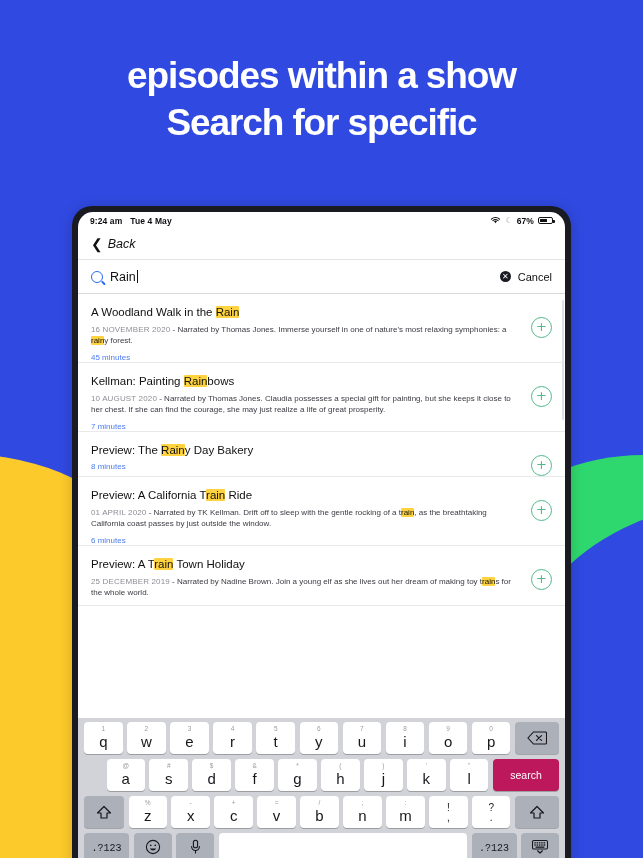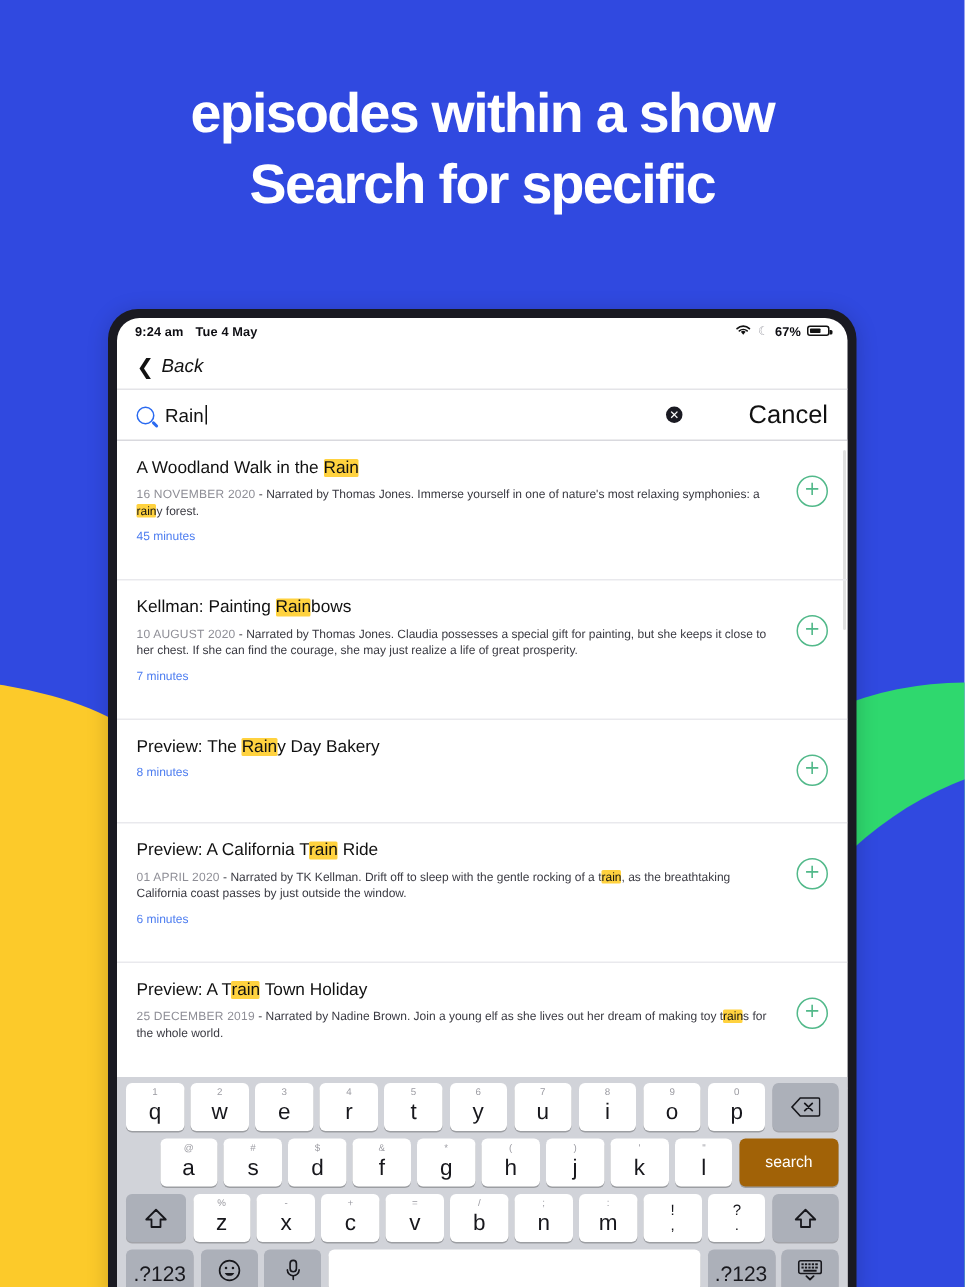--- a/index.html
+++ b/index.html
@@ -99,26 +99,26 @@
   .search-val{font-size:12.5px;color:#111;position:relative;}
   .caret{
     display:inline-block;width:1px;height:13px;background:#111;
     vertical-align:-2px;margin-left:1px;
   }
   .clear-btn{
     margin-left:auto;width:11px;height:11px;border-radius:50%;background:#1a1a22;
     color:#fff;font-size:8px;line-height:11px;text-align:center;cursor:pointer;
     font-family:"DejaVu Sans",sans-serif;
   }
-  .cancel-btn{font-size:17px;color:#111;cursor:pointer;margin-left:37px;}
+  .cancel-btn{font-size:11px;color:#111;cursor:pointer;}
 
   
   .results{flex:1 1 auto;overflow:hidden;position:relative;background:#fff;}
   .result{
-    padding:11px 13px 24px 13px;border-bottom:1px solid #e9e9ed;
+    padding:11px 13px 0 13px;border-bottom:1px solid #e9e9ed;
     display:flex;align-items:flex-start;position:relative;
   }
   .result-main{flex:1 1 auto;padding-right:10px;min-width:0;}
   .r-title{font-size:11.5px;color:#111;margin-bottom:5px;line-height:14px;}
   .r-desc{font-size:8px;color:#3a3a42;line-height:11px;margin-bottom:7px;}
   .r-date{color:#8e8e96;letter-spacing:.15px;}
   .r-dur{font-size:8px;color:#4d7df0;}
   mark{background:#FFD23F;color:#111;padding:0 0;border-radius:1px;}
   .r-desc mark{background:#FFD23F;}
   .add-btn{
@@ -142,28 +142,28 @@
   }
   .key .sup{
     font-size:6.5px;color:#9b9ba2;line-height:7px;position:absolute;top:3px;
   }
   .key .main{font-size:15px;color:#17171c;line-height:16px;margin-top:7px;font-weight:400;}
   .key.dual{justify-content:center;}
   .key.dual .main{font-size:10px;line-height:10px;margin-top:0;}
   .key.dual .sup{position:static;font-size:10px;color:#17171c;line-height:11px;}
   .key.dark{background:#acb0b9;box-shadow:0 1px 0 rgba(0,0,0,.22);}
   .key.dark .main{margin-top:0;}
-  .key.blue{background:#a16207;text-align:right;}
+  .key.blue{background:#be185d;text-align:right;}
   .key.blue .main{color:#fff;font-size:10.5px;margin-top:0;}
   .key.wide-del{flex:0 0 44px;}
   .key.shift-l{flex:0 0 40px;}
   .key.shift-r{flex:0 0 44px;}
   .key.search-k{flex:0 0 66px;}
   .key.num{flex:0 0 45px;}
-  .key.num .main{font-size:14px;margin-top:4px;}
+  .key.num .main{font-size:10px;margin-top:4px;font-family:Liberation Mono, monospace;}
   .key.icon-k{flex:0 0 38px;}
   .key.space{flex:1 1 auto;}
   .key.row2-edge{flex:0 0 18px;background:transparent;box-shadow:none;cursor:default;}
   .key.bottomrow{height:28px;}
 
   
   .scroll-ind{
     position:absolute;right:1px;top:6px;width:2px;height:120px;
     background:rgba(0,0,0,.12);border-radius:1px;
   }

